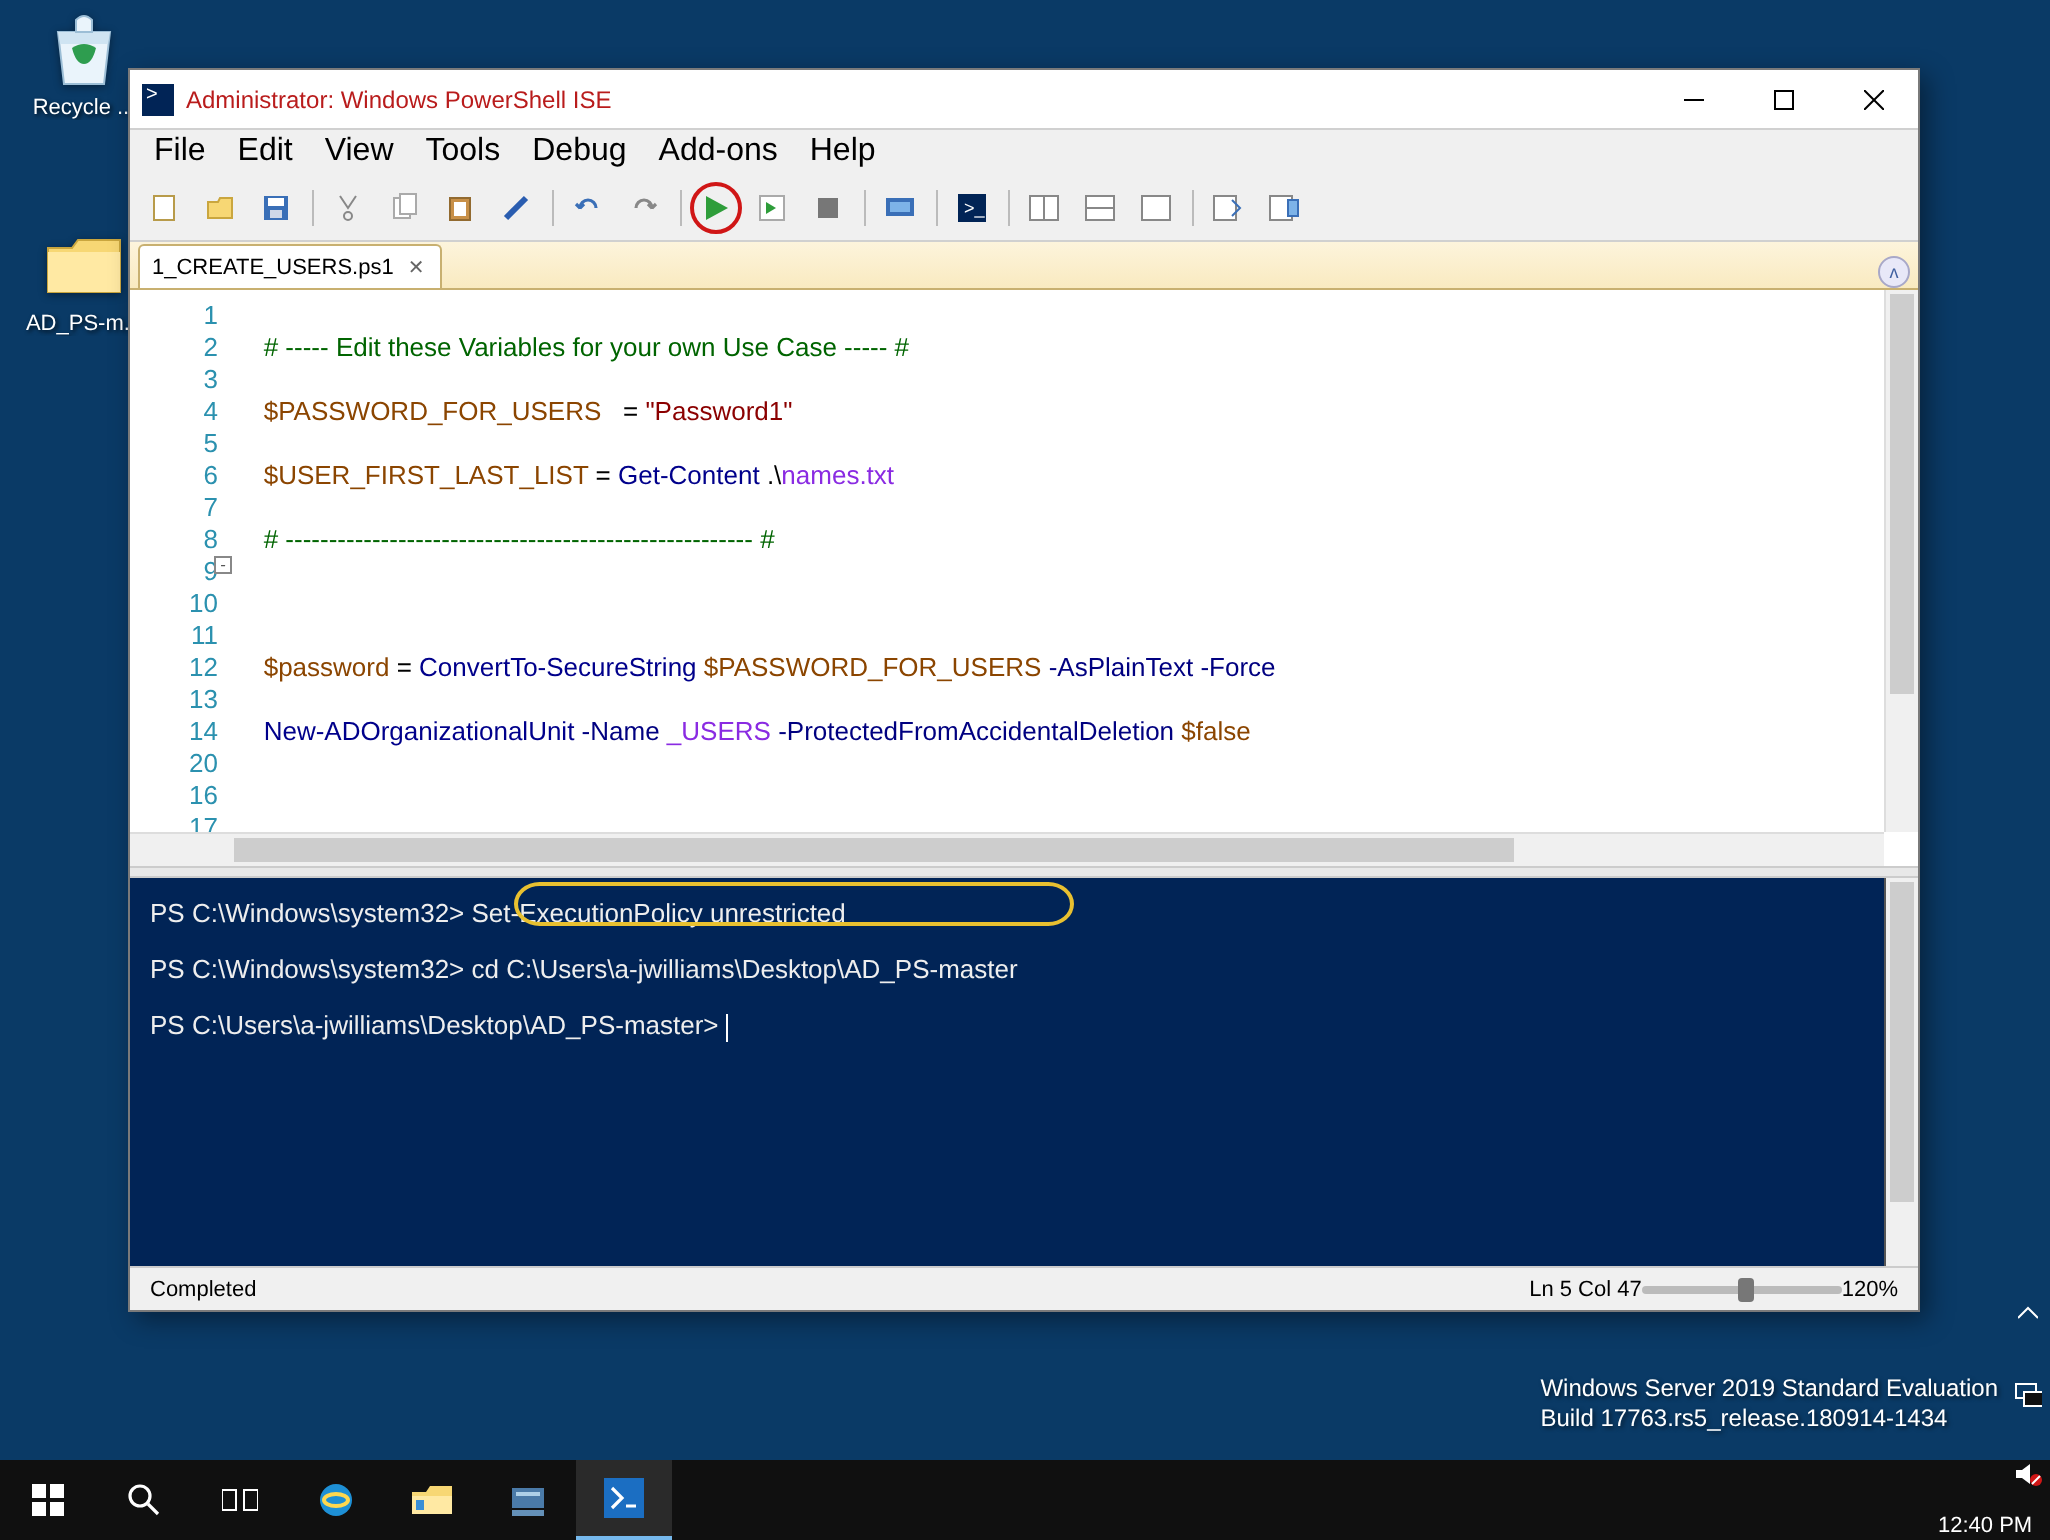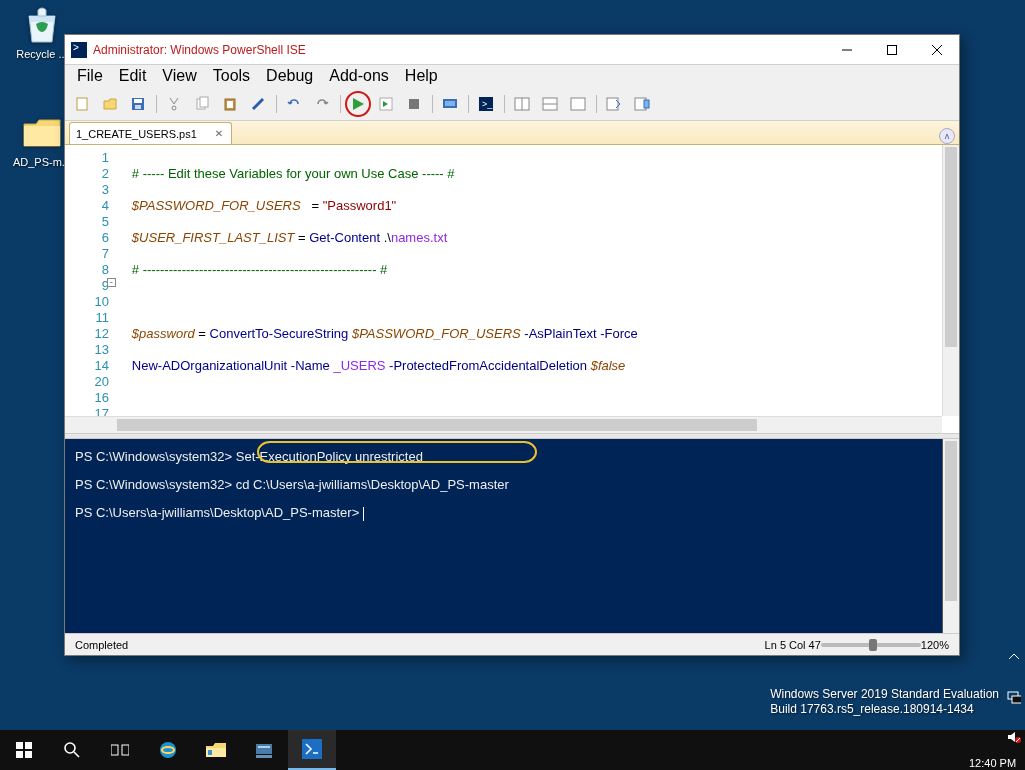--- a/index.html
+++ b/index.html
@@ -29,31 +29,31 @@
 .menubar .mi { padding:2px 8px; cursor:pointer; }
 
 .toolbar { height:34px; background:#f0f0f0; display:flex; align-items:center; padding:0 4px; gap:2px; border-bottom:1px solid #d0d0d0; }
 .tb { width:26px; height:26px; display:flex; align-items:center; justify-content:center; cursor:pointer; border:1px solid transparent; }
 .tb.sep { width:6px; cursor:default; position:relative; }
 .tb.sep::after { content:""; position:absolute; left:2px; top:3px; bottom:3px; border-left:1px solid #bbb; }
 .run-circle { border:2px solid #d01616; border-radius:50%; width:26px; height:26px; display:flex; align-items:center; justify-content:center; position:absolute; }
 .run-wrap { position:relative; width:26px; height:26px; display:flex; align-items:center; justify-content:center; }
 
 .tabstrip { height:24px; background:linear-gradient(#fdf4dc,#f9eac0); display:flex; align-items:flex-end; padding-left:4px; border-bottom:1px solid #c8b070; }
-.tab { height:22px; background:#fff; border:1px solid #c8b070; border-bottom:none; border-radius:3px 3px 0 0; padding:0 6px; display:flex; align-items:center; font-size:11px; gap:16px; cursor:pointer; }
+.tab { height:22px; background:#fff; border:1px solid #c8b070; border-bottom:none; border-radius:3px 3px 0 0; padding:0 6px; display:flex; align-items:center; font-size:11px; gap:5px; cursor:pointer; }
 .tab .x { font-size:10px; color:#666; padding:0 2px; cursor:pointer; }
 .tabstrip .up { margin-left:auto; margin-right:4px; width:16px; height:16px; border:1px solid #a8a8c8; border-radius:50%; background:#e8e8f8; display:flex; align-items:center; justify-content:center; font-size:9px; color:#4060a0; cursor:pointer; }
 
 
 .editor-wrap { flex:1; display:flex; flex-direction:column; min-height:0; }
 .editor { flex:0 0 288px; background:#fff; display:flex; position:relative; overflow:hidden; }
 .gutter { width:52px; background:#fff; text-align:right; padding:5px 8px 0 0; font:13px/16px Consolas,monospace; color:#2b91af; user-select:none; }
 .code { flex:1; padding:5px 0 0 4px; font:13px/16px Consolas,monospace; color:#000; white-space:pre; overflow:auto; }
 .code .cm { color:#006400; }
-.code .var { color:#8b4500;font-style:italic; }
+.code .var { color:#8b4500; }
 .code .str { color:#8b0000; }
 .code .cmd { color:#00008b; }
 .code .param { color:#000080;margin-top:12px; }
 .code .kw { color:#00008b; }
 .code .bareword { color:#8a2be2; }
 .editor .vsb { position:absolute; right:0; top:0; bottom:17px; width:17px; background:#f0f0f0; border-left:1px solid #ddd; }
 .editor .vsb .thumb { position:absolute; left:2px; right:2px; top:2px; height:200px; background:#cdcdcd; }
 .editor .hsb { position:absolute; left:0; right:17px; bottom:0; height:17px; background:#f0f0f0; border-top:1px solid #ddd; }
 .editor .hsb .thumb { position:absolute; top:2px; bottom:2px; left:52px; width:640px; background:#cdcdcd; }
 .fold { position:absolute; left:42px; top:133px; width:9px; height:9px; border:1px solid #888; background:#fff; font:8px/7px monospace; text-align:center; color:#555; }

